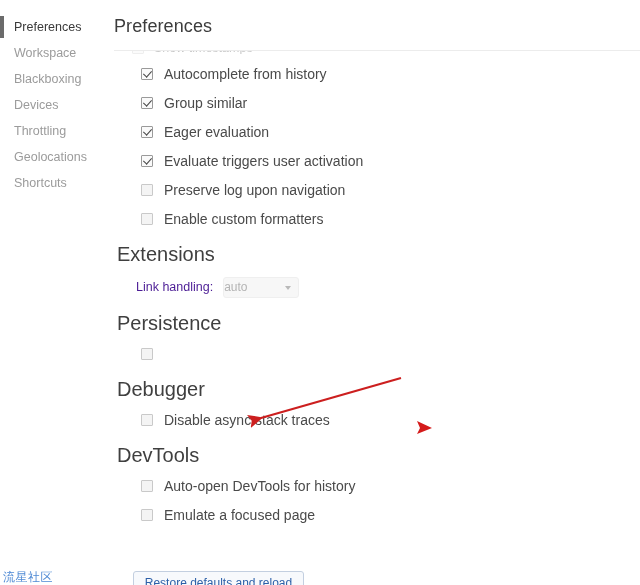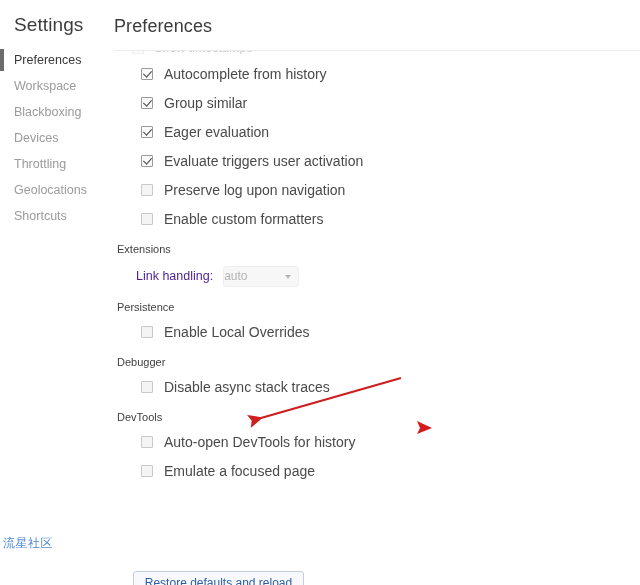--- a/index.html
+++ b/index.html
@@ -109,21 +109,21 @@
   .clipped-row .cb {
     margin-right: 10px;
   }
   .clipped-row .lbl {
     font-size: 12.5px;
     color: #4a4a4a;
     white-space: nowrap;
   }
 
   .section-title {
-    font-size: 11px;
+    font-size: 20px;
     color: #3f3f3f;
     font-weight: 400;
     margin: 0 0 8px 3px;
   }
   .checkbox-row {
     display: flex;
     align-items: center;
     height: 21px;
     margin: 0 0 8px 27px;
   }
@@ -233,35 +233,34 @@
     top: 0;
     width: 640px;
     height: 585px;
     pointer-events: none;
   }
 
   
   .watermark {
     position: absolute;
     left: 3px;
-    top: 535px;
+    top: 569px;
     font-size: 12px;
     color: #3f7fd0;
     font-family: "DejaVu Sans", sans-serif;
     letter-spacing: .5px;
     opacity: .92;
   }
 </style>
 </head>
 <body>
 
 <div class="root">
 
   <div class="sidebar">
-    <div class="sidebar-title">Settings</div>
 
     <div class="nav-item selected">
       <span class="sel-bar"></span>
       <span>Preferences</span>
     </div>
     <div class="nav-item">
       <span>Workspace</span>
     </div>
     <div class="nav-item">
       <span>Blackboxing</span>
@@ -328,21 +327,20 @@
             <span class="select-value">auto</span>
             <span class="select-arrow"></span>
           </span>
         </div>
       </div>
 
       <div class="group">
         <div class="section-title">Persistence</div>
         <div class="checkbox-row">
           <span class="cb"></span>
-          <span class="cb-label">Enable Local Overrides</span>
         </div>
       </div>
 
       <div class="group">
         <div class="section-title">Debugger</div>
         <div class="checkbox-row">
           <span class="cb"></span>
           <span class="cb-label">Disable async stack traces</span>
         </div>
       </div>

